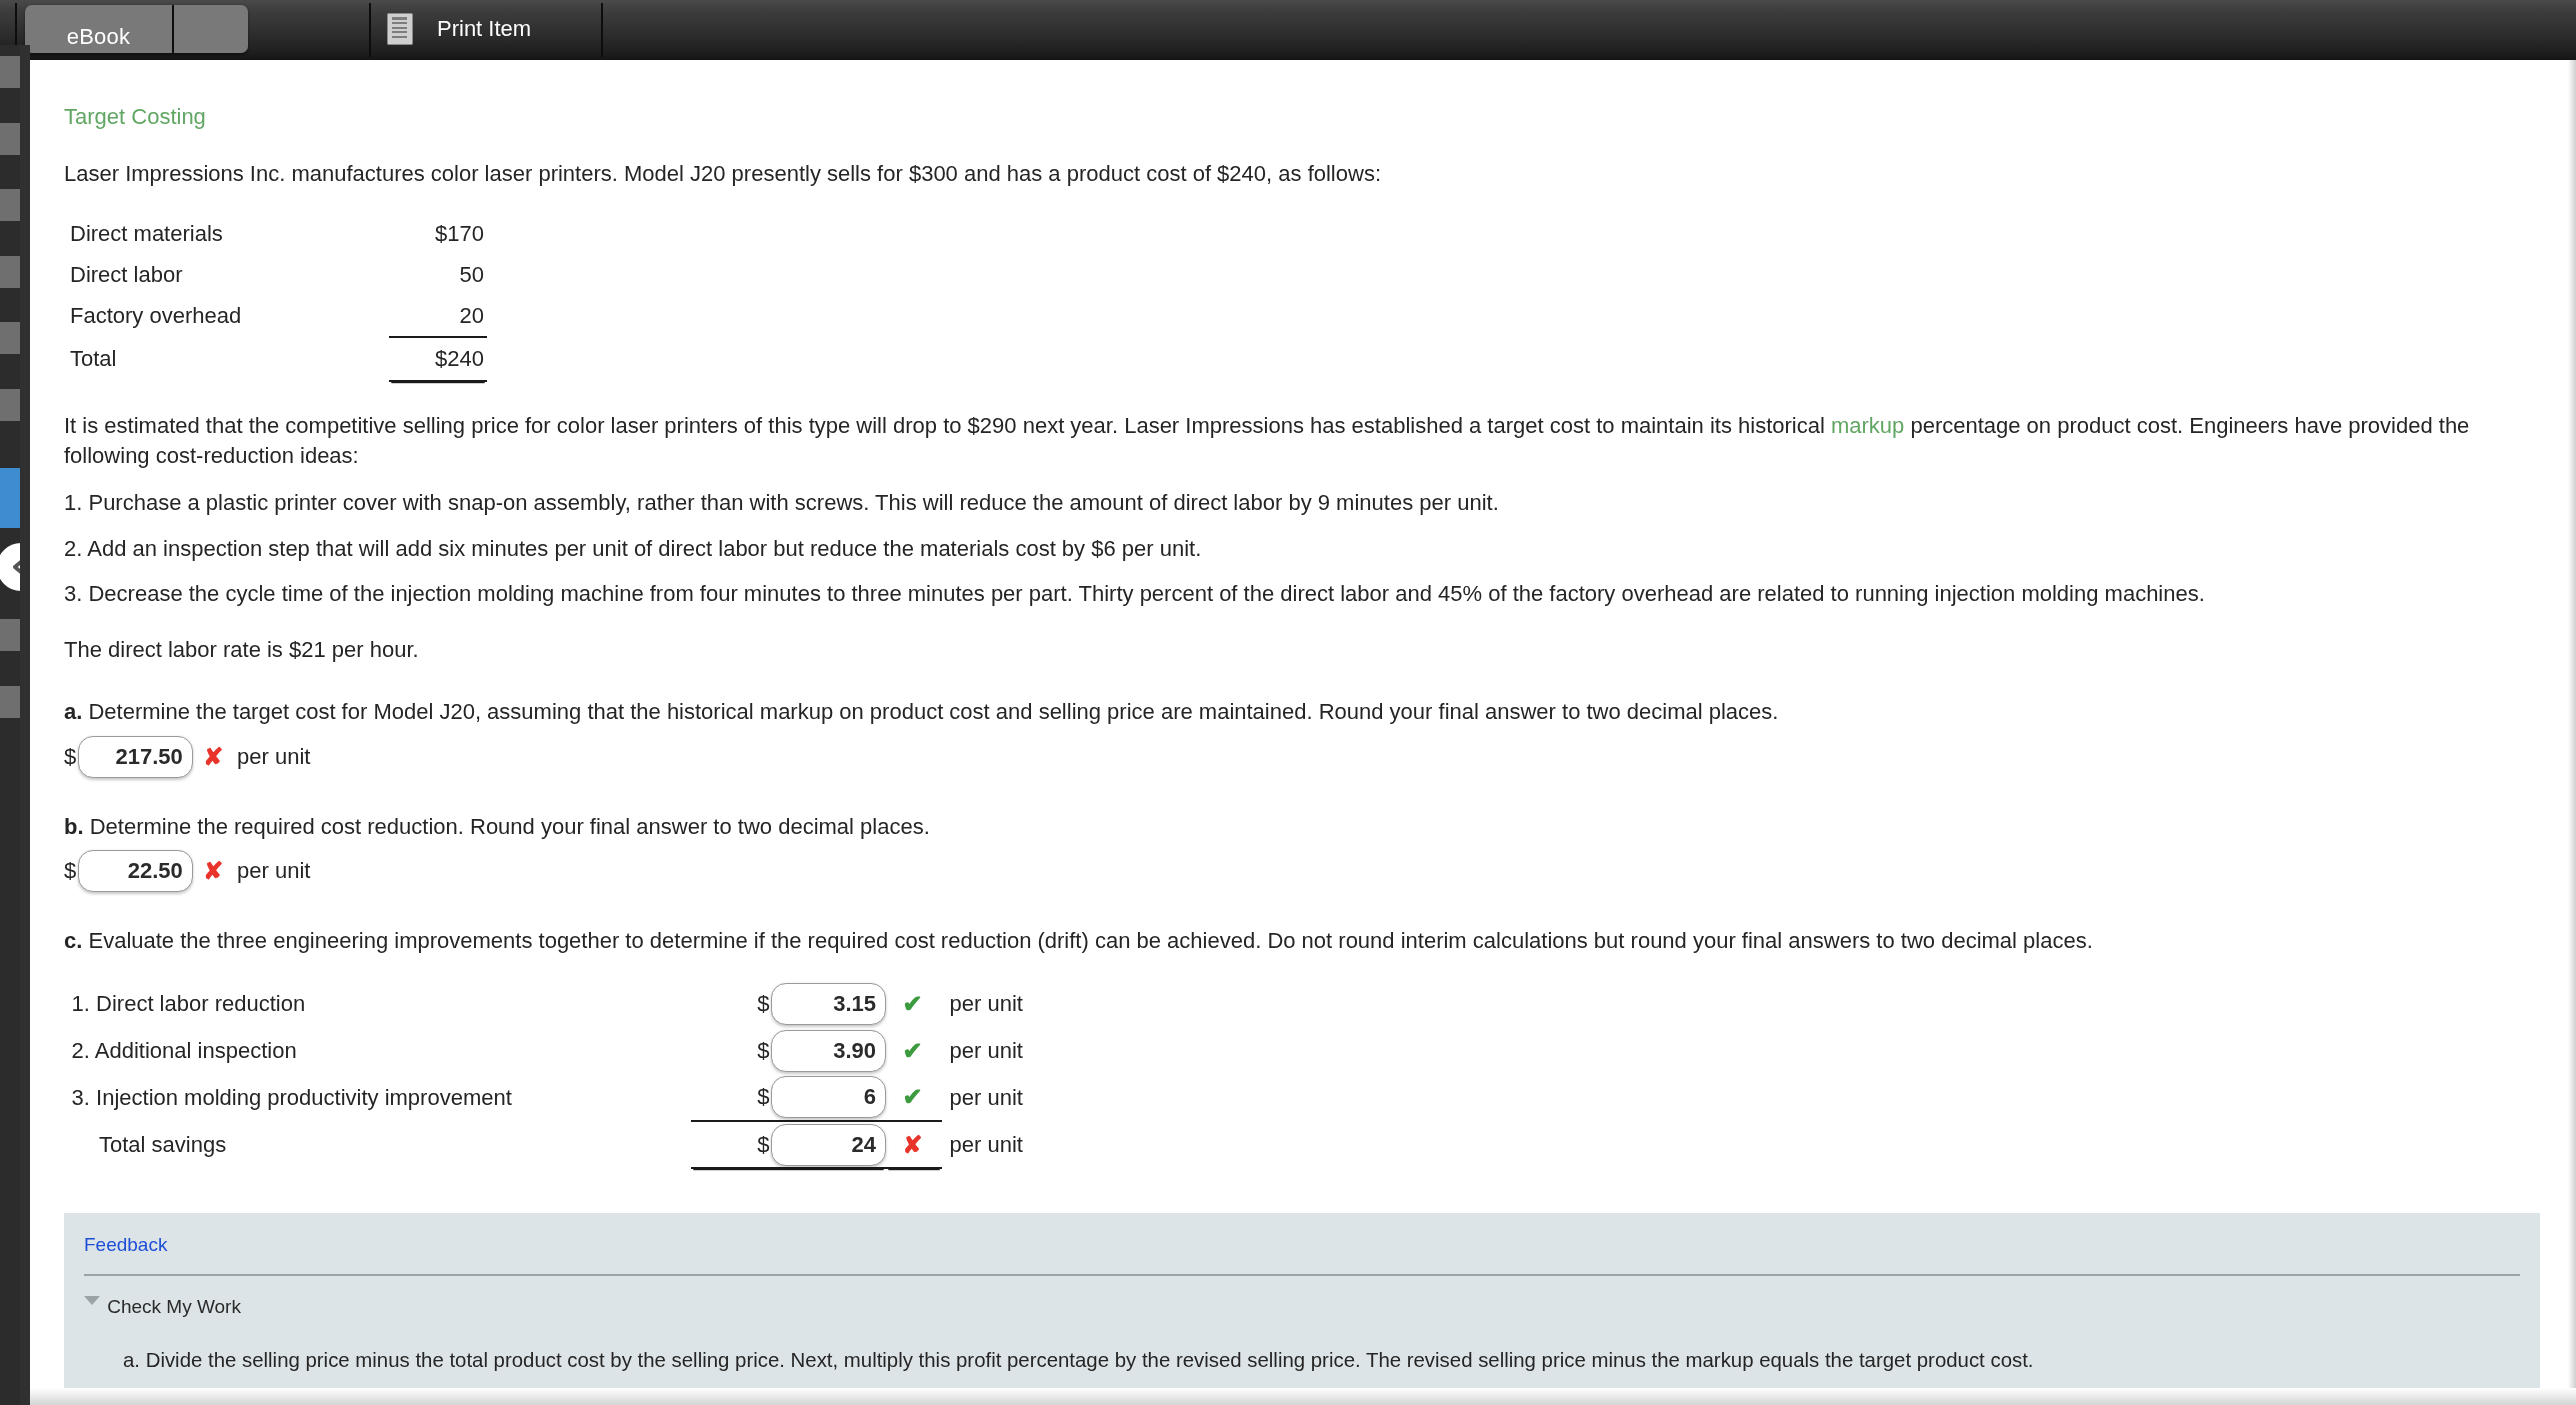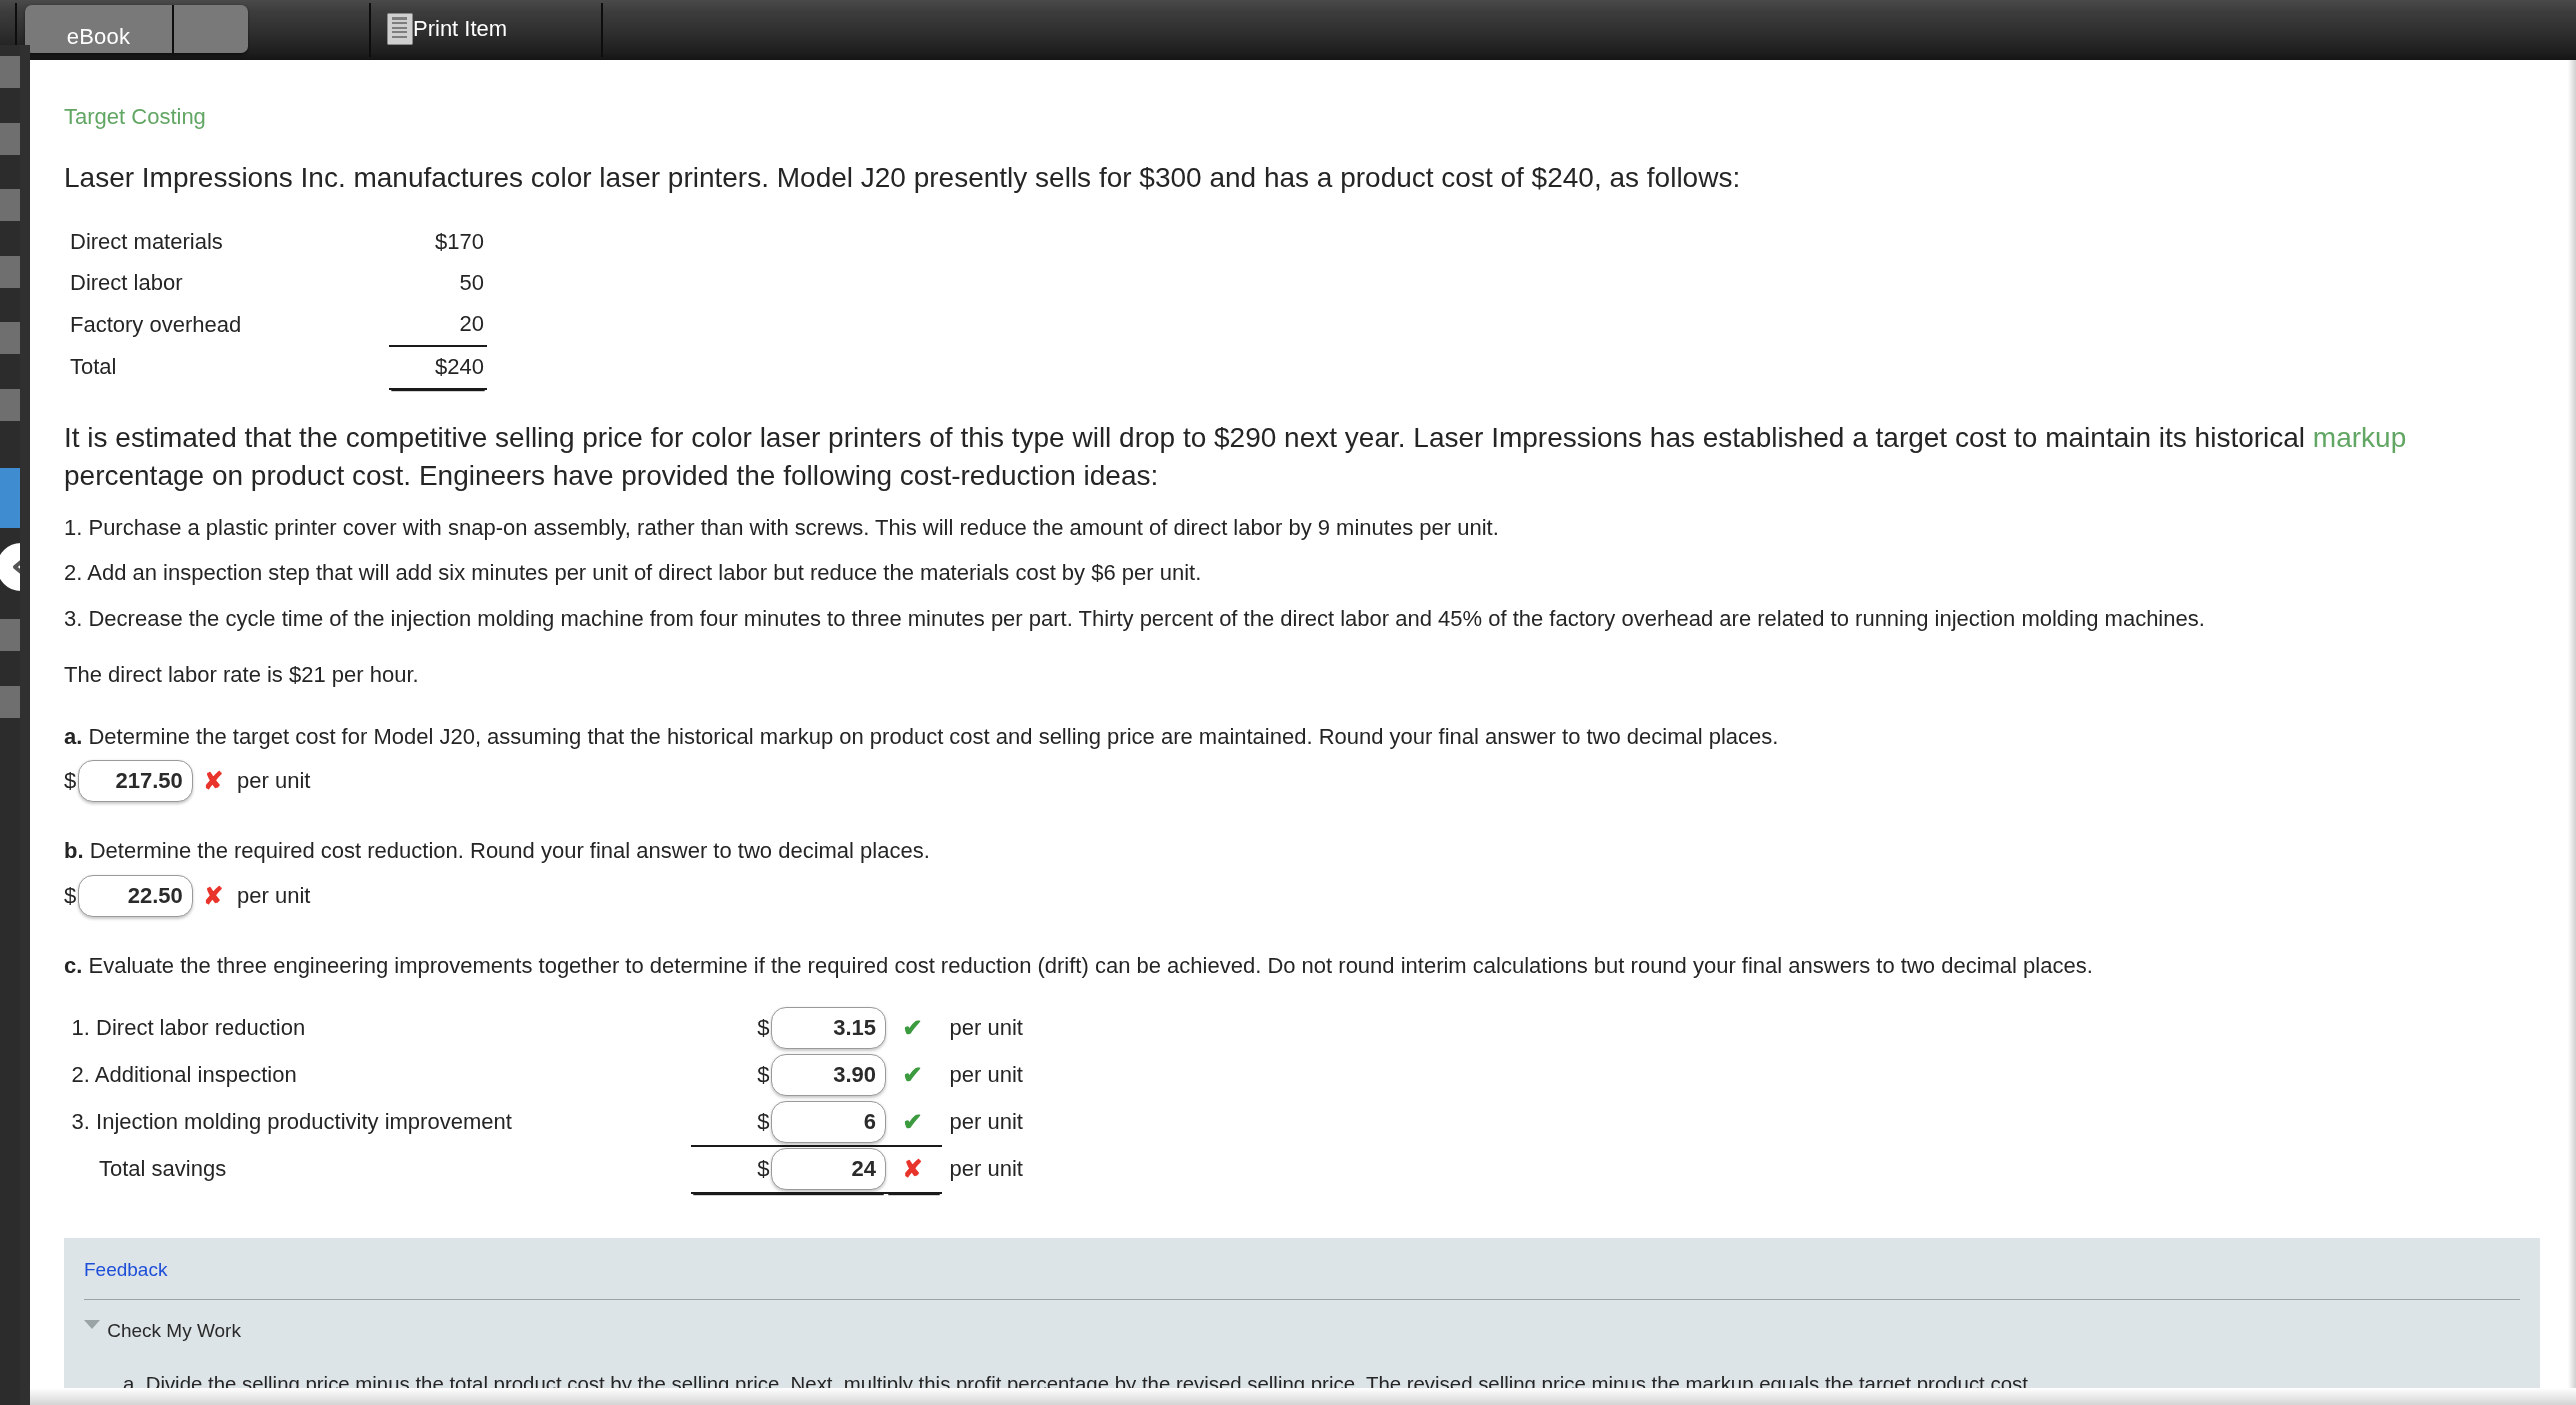--- a/index.html
+++ b/index.html
@@ -36,21 +36,21 @@
   .tab-ebook-label {
     position: absolute; left: 0; top: 8px;
     width: 147px; height: 48px;
     display: flex; align-items: center; justify-content: center;
     color: #ffffff; font-size: 22px; letter-spacing: 0.2px;
   }
   .print-item {
     position: absolute;
     left: 387px; top: 4.5px;
     height: 48px;
-    display: flex; align-items: center; gap: 0;
+    display: flex; align-items: center; gap: 24px;
   }
   .print-icon {
     width: 26px; height: 32px;
     background: #cfcfcf;
     border: 1.5px solid #8a8a8a;
     border-radius: 1.5px;
     position: relative;
     display: block;
   }
   .print-icon i {
@@ -107,21 +107,21 @@
     width: 2485px;
   }
 
   h1.section-title {
     color: #62a664;
     font-size: 22px;
     font-weight: normal;
     margin-top: 44px;
   }
   p.body {
-    font-size: 28px;
+    font-size: 22px;
     color: #252525;
     line-height: 1.36;
     margin-top: 29px;
   }
   a.inline-link { color: #62a664; text-decoration: none; }
 
   
   .cost-table {
     margin-top: 24px;
     border-collapse: collapse;

